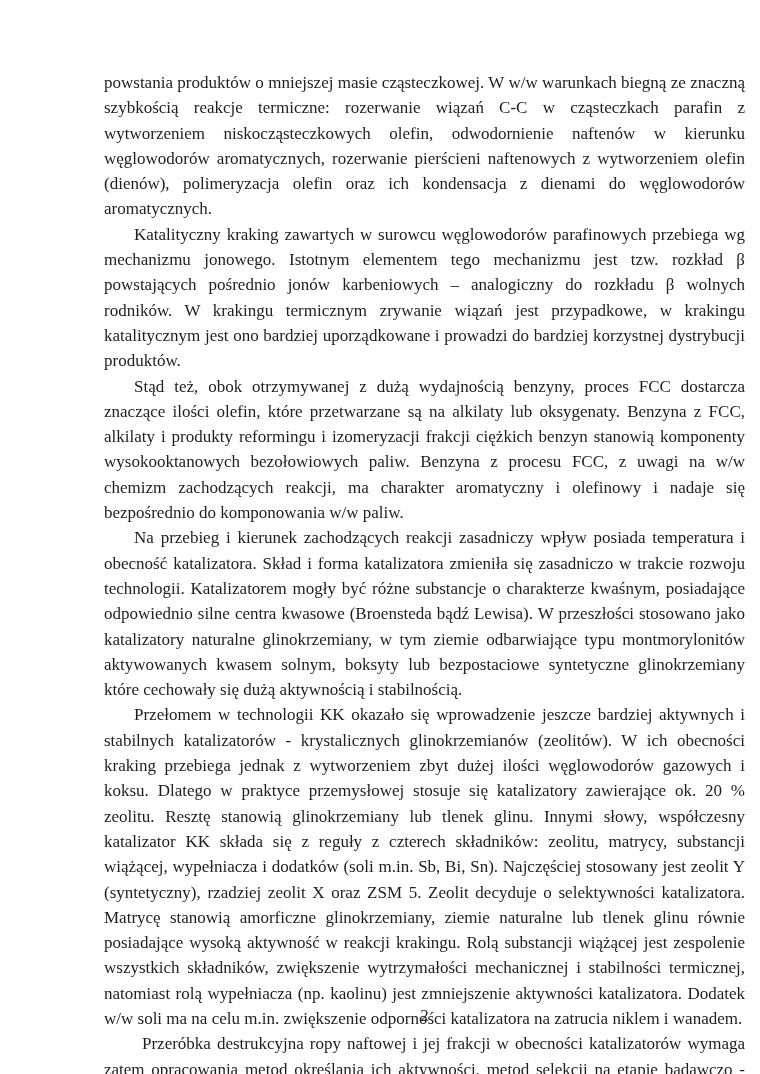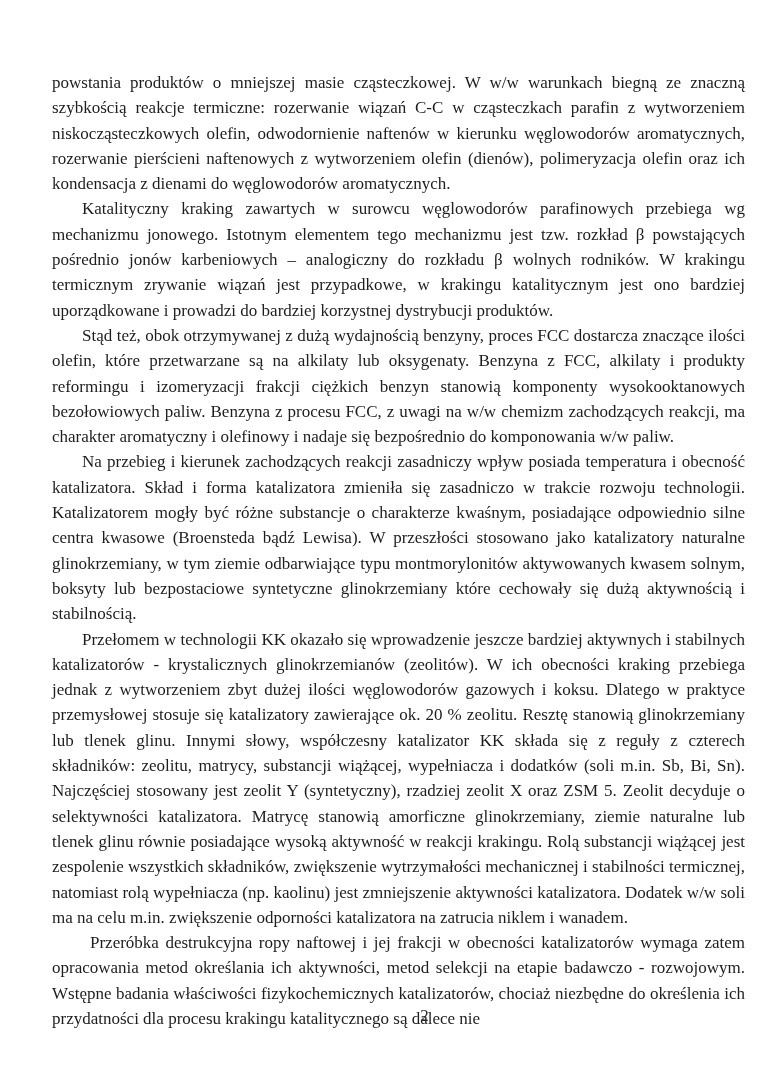--- a/index.html
+++ b/index.html
@@ -14,21 +14,21 @@
     position: relative;
   }
   .page {
     position: absolute;
     top: 0;
     left: 0;
     width: 760px;
     height: 1074px;
     background: #ffffff;
     box-sizing: border-box;
-    padding: 70px 15px 0 52px;
+    padding: 70px 15px 0 104px;
   }
   .body-text {
     font-family: "Liberation Serif", "DejaVu Serif", serif;
     font-size: 17px;
     line-height: 25.3px;
     color: #1d1d1d;
     text-align: justify;
   }
   .body-text p {
     margin: 0;

